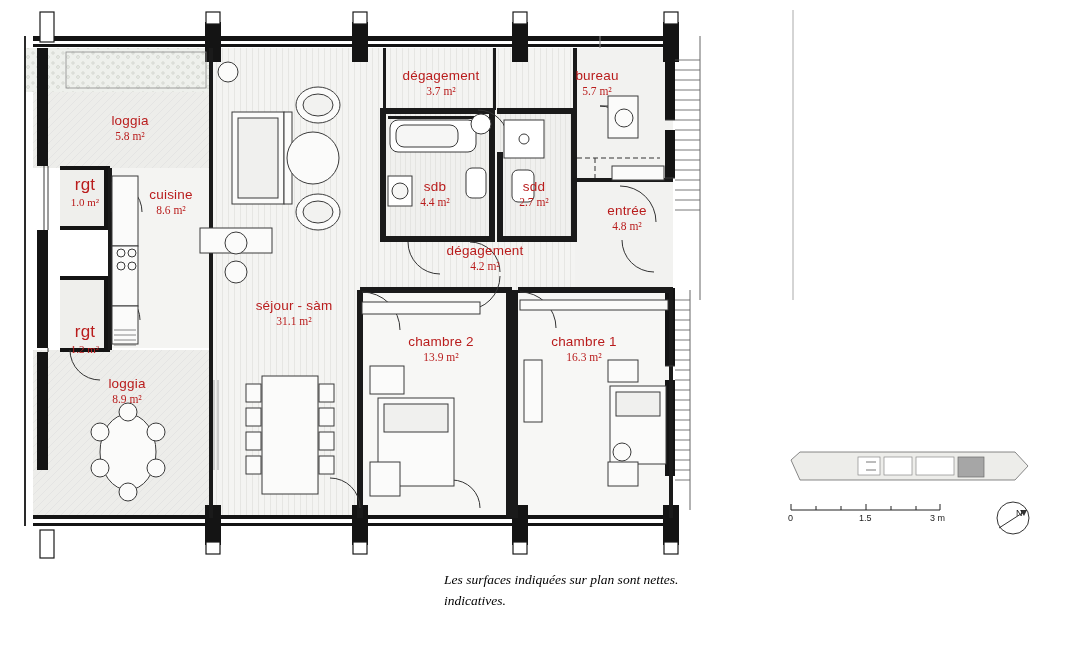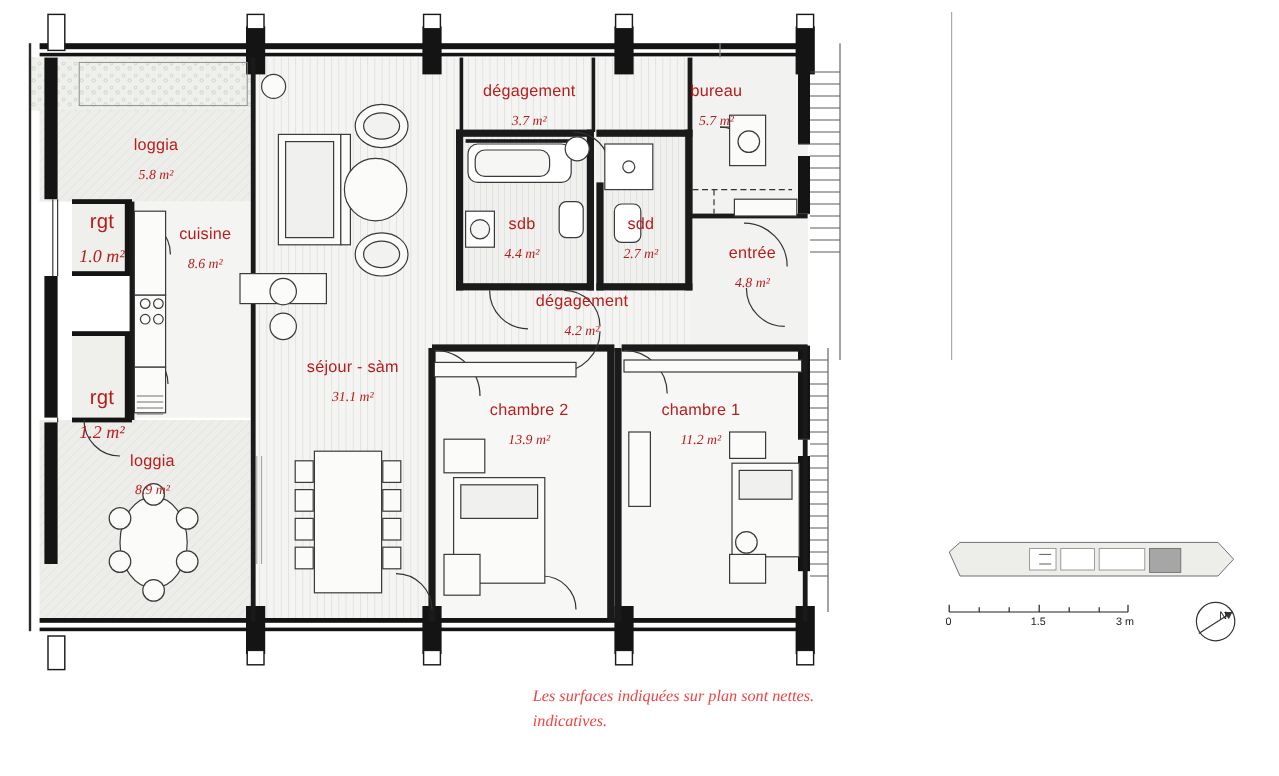--- a/index.html
+++ b/index.html
@@ -30,34 +30,33 @@
   }
   .room-label .nm {
     display: block;
     font-size: 13.5px;
     font-family: "Liberation Sans", sans-serif;
     letter-spacing: .2px;
   }
   .room-label .ar {
     display: block;
     font-size: 11.5px;
-    font-style: italic;
     font-family: "Liberation Serif", serif;
-    margin-top: 11px;
+    margin-top: 1px;
   }
   .room-label.small .nm { font-size: 17px; }
-  .room-label.small .ar { font-size: 15px; }
+  .room-label.small .ar { font-size: 11px; }
   .notes {
     position: absolute;
     left: 444px;
     top: 570px;
     font-family: "Liberation Serif", serif;
     font-style: italic;
     font-size: 13.5px;
-    color: #ef4444;
+    color: #000000;
     line-height: 1.55;
   }
   .notes div { white-space: nowrap; }
   .scale-nums {
     position: absolute;
     font-family: "Liberation Sans", sans-serif;
     font-size: 9px;
     color: #222;
   }
   .north-n {
@@ -443,21 +442,21 @@
     <div class="room-label" style="left: 557px; top: 203px; width: 140px;">
       <span class="nm">entrée</span>
       <span class="ar">4.8 m²</span>
     </div>
     <div class="room-label" style="left: 371px; top: 334px; width: 140px;">
       <span class="nm">chambre 2</span>
       <span class="ar">13.9 m²</span>
     </div>
     <div class="room-label" style="left: 514px; top: 334px; width: 140px;">
       <span class="nm">chambre 1</span>
-      <span class="ar">11.2 m²</span>
+      <span class="ar">16.3 m²</span>
     </div>
   </div>
 
 <div class="notes">
   <div>Les surfaces indiquées sur plan sont nettes.</div>
   <div>indicatives.</div>
 </div>
 
 <div class="scale-nums" style="left:788px; top:513px;">0</div>
 <div class="scale-nums" style="left:859px; top:513px;">1.5</div>

